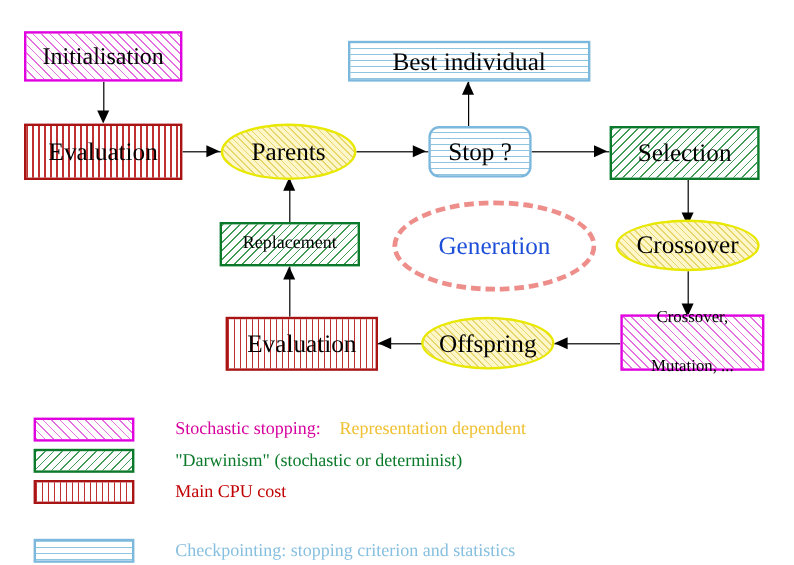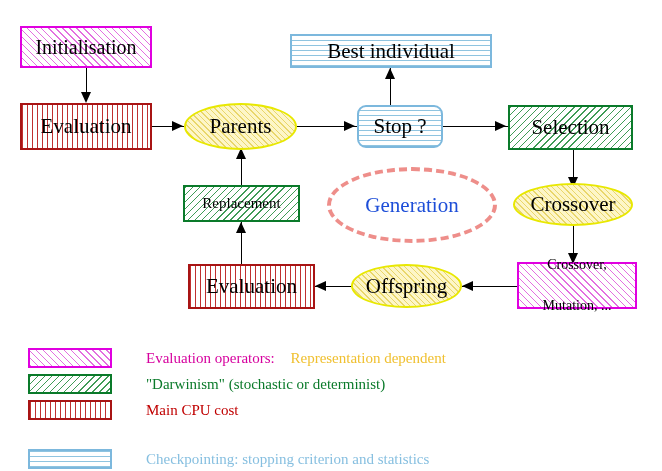--- a/index.html
+++ b/index.html
@@ -207,21 +207,21 @@
     <span class="lbl">Replacement</span>
   </div>
 
   <div class="gen-ellipse" style="left:327px; top:167px; width:170px; height:76px; font-size:21px;">
     <span class="lbl">Generation</span>
   </div>
 
   <div class="legend-row" style="top:347px;">
     <div class="swatch fill-magenta"></div>
     <div class="legend-text">
-      <span class="lt-magenta">Evaluation operators:</span>
+      <span class="lt-magenta">Stochastic stopping:</span>
       <span class="lt-yellow" style="margin-left:12px;">Representation dependent</span>
     </div>
   </div>
 
   <div class="legend-row" style="top:373px;">
     <div class="swatch fill-green"></div>
     <div class="legend-text">
       <span class="lt-green">"Darwinism" (stochastic or determinist)</span>
     </div>
   </div>

